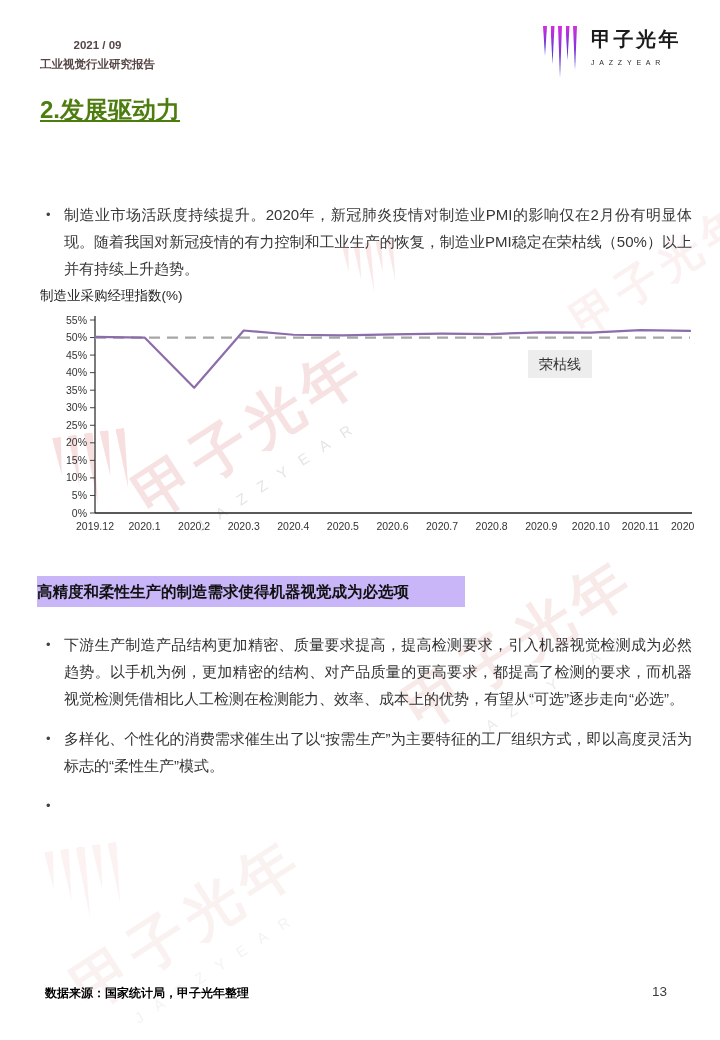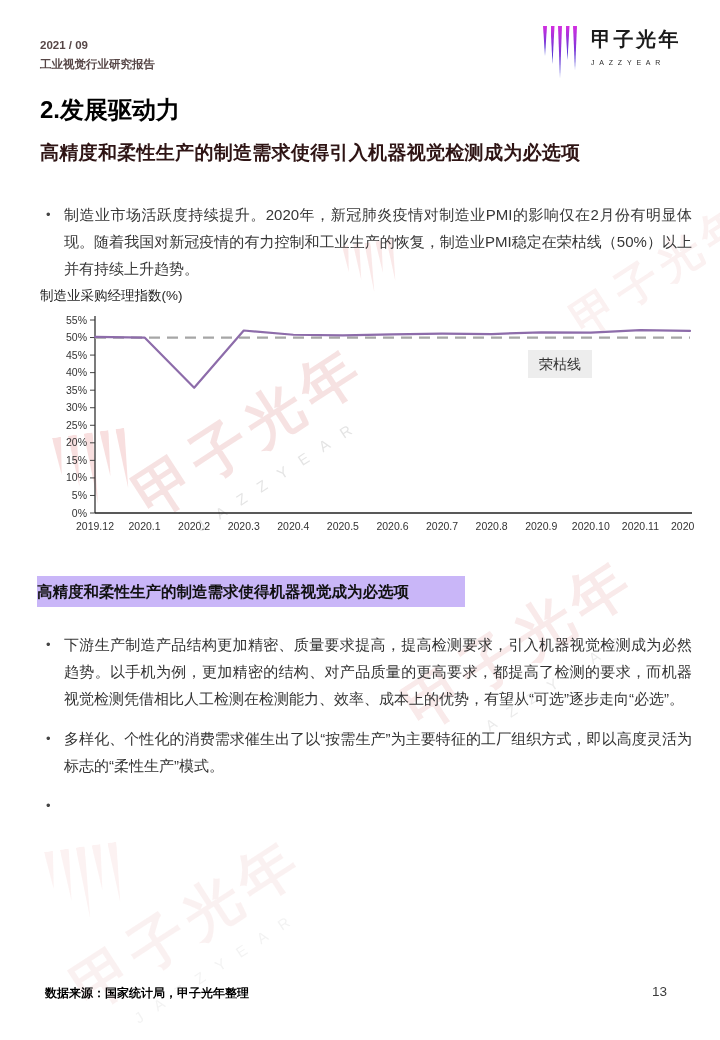--- a/index.html
+++ b/index.html
@@ -6,31 +6,31 @@
   html,body { background:#e8e8e8; }
   body { font-family:"Liberation Sans","DejaVu Sans",sans-serif; }
   .page {
     position:relative; width:720px; height:1040px; margin:0 auto;
     background:#ffffff; overflow:hidden;
   }
   .content { position:absolute; inset:0; z-index:1; }
 
   
   .header-meta { position:absolute; left:40px; top:36px; font-size:11.5px; font-weight:700;
-                 color:#564646; line-height:19px; }
+                 color:#564646; line-height:19px;text-align:center; }
   .logo { position:absolute; left:543px; top:26px; display:flex; align-items:flex-start; gap:14px; }
   .icicles { display:flex; gap:3.5px; align-items:flex-start; }
   .icicles span { display:block; width:4px; background:linear-gradient(180deg,#d42ee0 0%,#7a35d8 55%,#3a3fd4 100%);
                   clip-path:polygon(0 0,100% 0,50% 100%); }
   .ic1{height:30px;} .ic2{height:38px;} .ic3{height:52px;} .ic4{height:34px;} .ic5{height:44px;}
   .logo-text-cn { font-size:20px; font-weight:600; letter-spacing:2.5px; color:#1b1b1b; }
   .logo-text-en { font-size:7px; letter-spacing:4.8px; color:#2b2b2b; margin-top:6px; }
 
   
-  .sec-title { position:absolute; left:40px; top:94px; font-size:24px; font-weight:700; color:#000000; }
+  .sec-title { position:absolute; left:40px; top:94px; font-size:24px; font-weight:700; color:#4d7c0f;text-decoration:underline; }
   .sec-subtitle { position:absolute; left:40px; top:140px; font-size:19px; font-weight:700;
                   color:#2e1414; letter-spacing:.3px; }
 
   
   .intro { position:absolute; left:40px; top:201px; width:652px; font-size:15px; line-height:27px;
            color:#373737; text-align:justify; padding-left:24px; }
   .marker { position:absolute; left:6px; top:0; font-size:13px; line-height:27px; color:#444; }
 
   
   .chart-title { position:absolute; left:40px; top:287px; width:652px; text-align:left;
@@ -121,21 +121,20 @@
           <span class="ic4"></span>
           <span class="ic5"></span>
       </div>
       <div>
         <div class="logo-text-cn">甲子光年</div>
         <div class="logo-text-en">JAZZYEAR</div>
       </div>
     </div>
 
     <div class="sec-title">2.发展驱动力</div>
-    <div class="sec-subtitle">高精度和柔性生产的制造需求使得引入机器视觉检测成为必选项</div>
 
     <div class="intro">
       <span class="marker">•</span>
       <span>制造业市场活跃度持续提升。2020年，新冠肺炎疫情对制造业PMI的影响仅在2月份有明显体现。随着我国对新冠疫情的有力控制和工业生产的恢复，制造业PMI稳定在荣枯线（50%）以上并有持续上升趋势。</span>
     </div>
 
     <div class="chart-title">制造业采购经理指数(%)</div>
     <div class="chart-box" id="chart-svg-container"><svg viewBox="0 0 655 235" width="655" height="235">
           <line x1="50" y1="205" x2="55" y2="205" stroke="#444" stroke-width="1"></line>
           <text x="47" y="208.5" text-anchor="end" font-size="10.5" fill="#333">0%</text>

